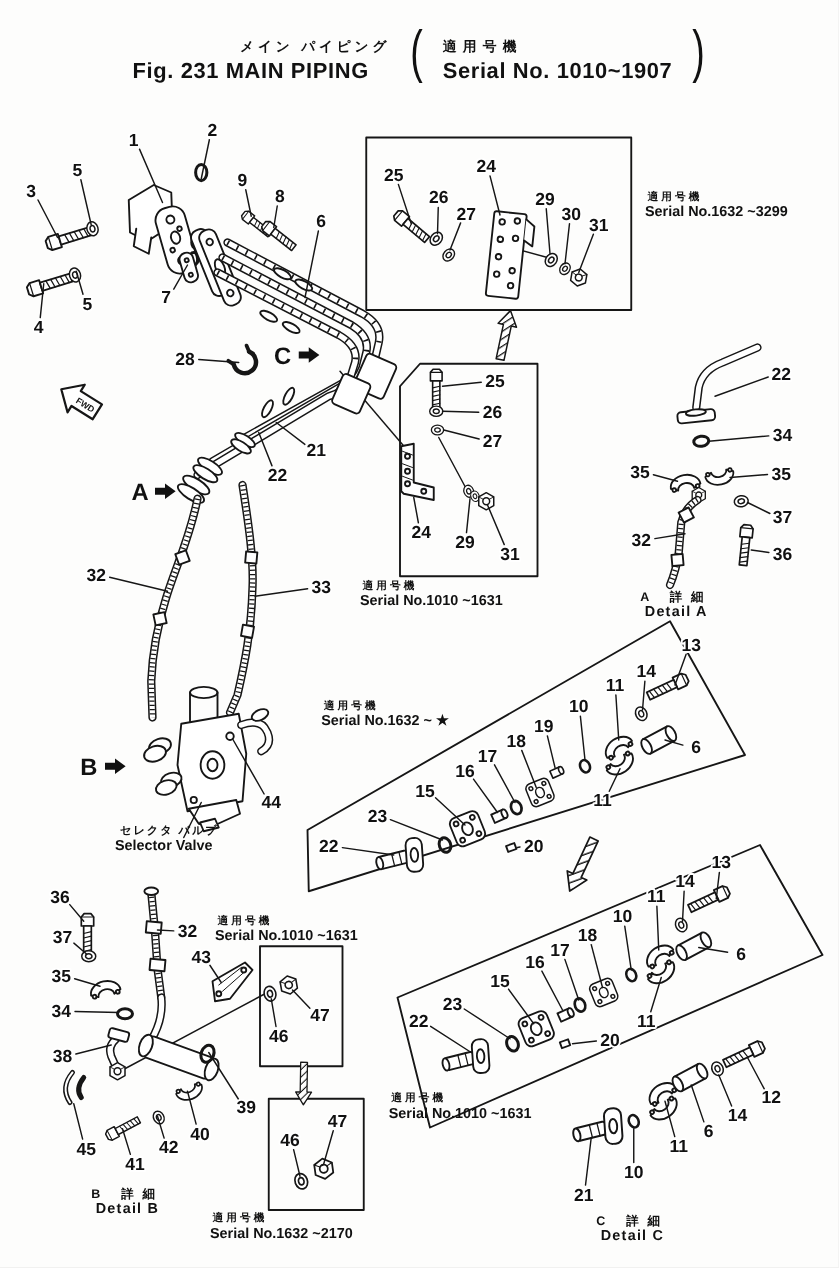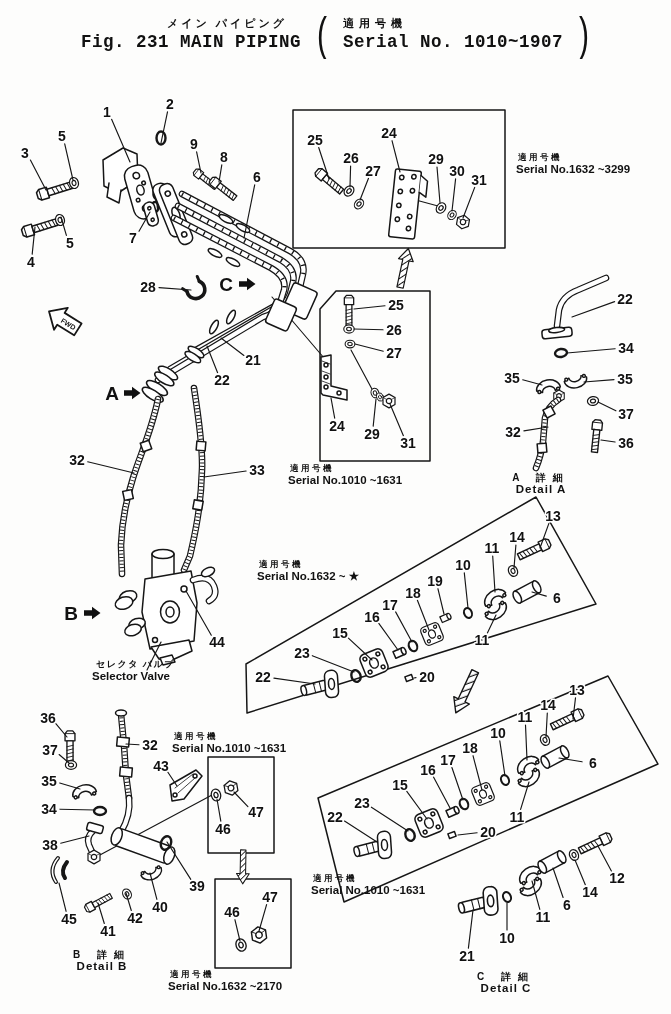--- a/index.html
+++ b/index.html
@@ -1,22 +1,22 @@
 <!DOCTYPE html>
 <html><head>
 <meta charset="utf-8">
 <style>
   html,body{margin:0;padding:0;background:#e8e8e8;}
   #page{position:relative;width:671px;height:1014px;background:#fdfdfc;overflow:hidden;
         font-family:"Liberation Sans",sans-serif;color:#111;}
   
-  .title{position:absolute;top:16px;left:0;width:100%;display:flex;justify-content:center;
-         align-items:center;gap:15px;font-weight:bold;}
+  .title{position:absolute;top:30px;left:0;width:100%;display:flex;justify-content:center;
+         align-items:flex-start;gap:15px;font-weight:bold;}
   .t-left .t-jp{font-size:11px;letter-spacing:3px;margin-left:86px;margin-bottom:1px;}
-  .t-en{font-size:17.5px;letter-spacing:0.5px;white-space:nowrap;font-family:Liberation Mono, monospace;}
+  .t-en{font-size:17.5px;letter-spacing:0.5px;white-space:nowrap;}
   .t-right .t-jp{font-size:11px;letter-spacing:5px;margin-bottom:1px;}
   .t-paren{font-size:30px;font-weight:400;transform:scaleY(1.55);line-height:26px;padding:0 1px;}
   
   svg{position:absolute;left:0;top:0;}
   svg text{font-family:"Liberation Sans",sans-serif;}
   .tO{stroke:#161616;stroke-width:6.6;fill:none;stroke-linejoin:round;stroke-linecap:round;}
   .tI{stroke:#fff;stroke-width:4.2;fill:none;stroke-linejoin:round;stroke-linecap:round;}
   .tT{stroke:#161616;stroke-width:4.2;fill:none;stroke-dasharray:1.3 7;stroke-linecap:butt;}
   .tB{stroke:#161616;stroke-width:4.2;fill:none;stroke-dasharray:1 2.4;stroke-linecap:butt;}
   .ring{fill:none;stroke:#161616;stroke-width:2.4;}

